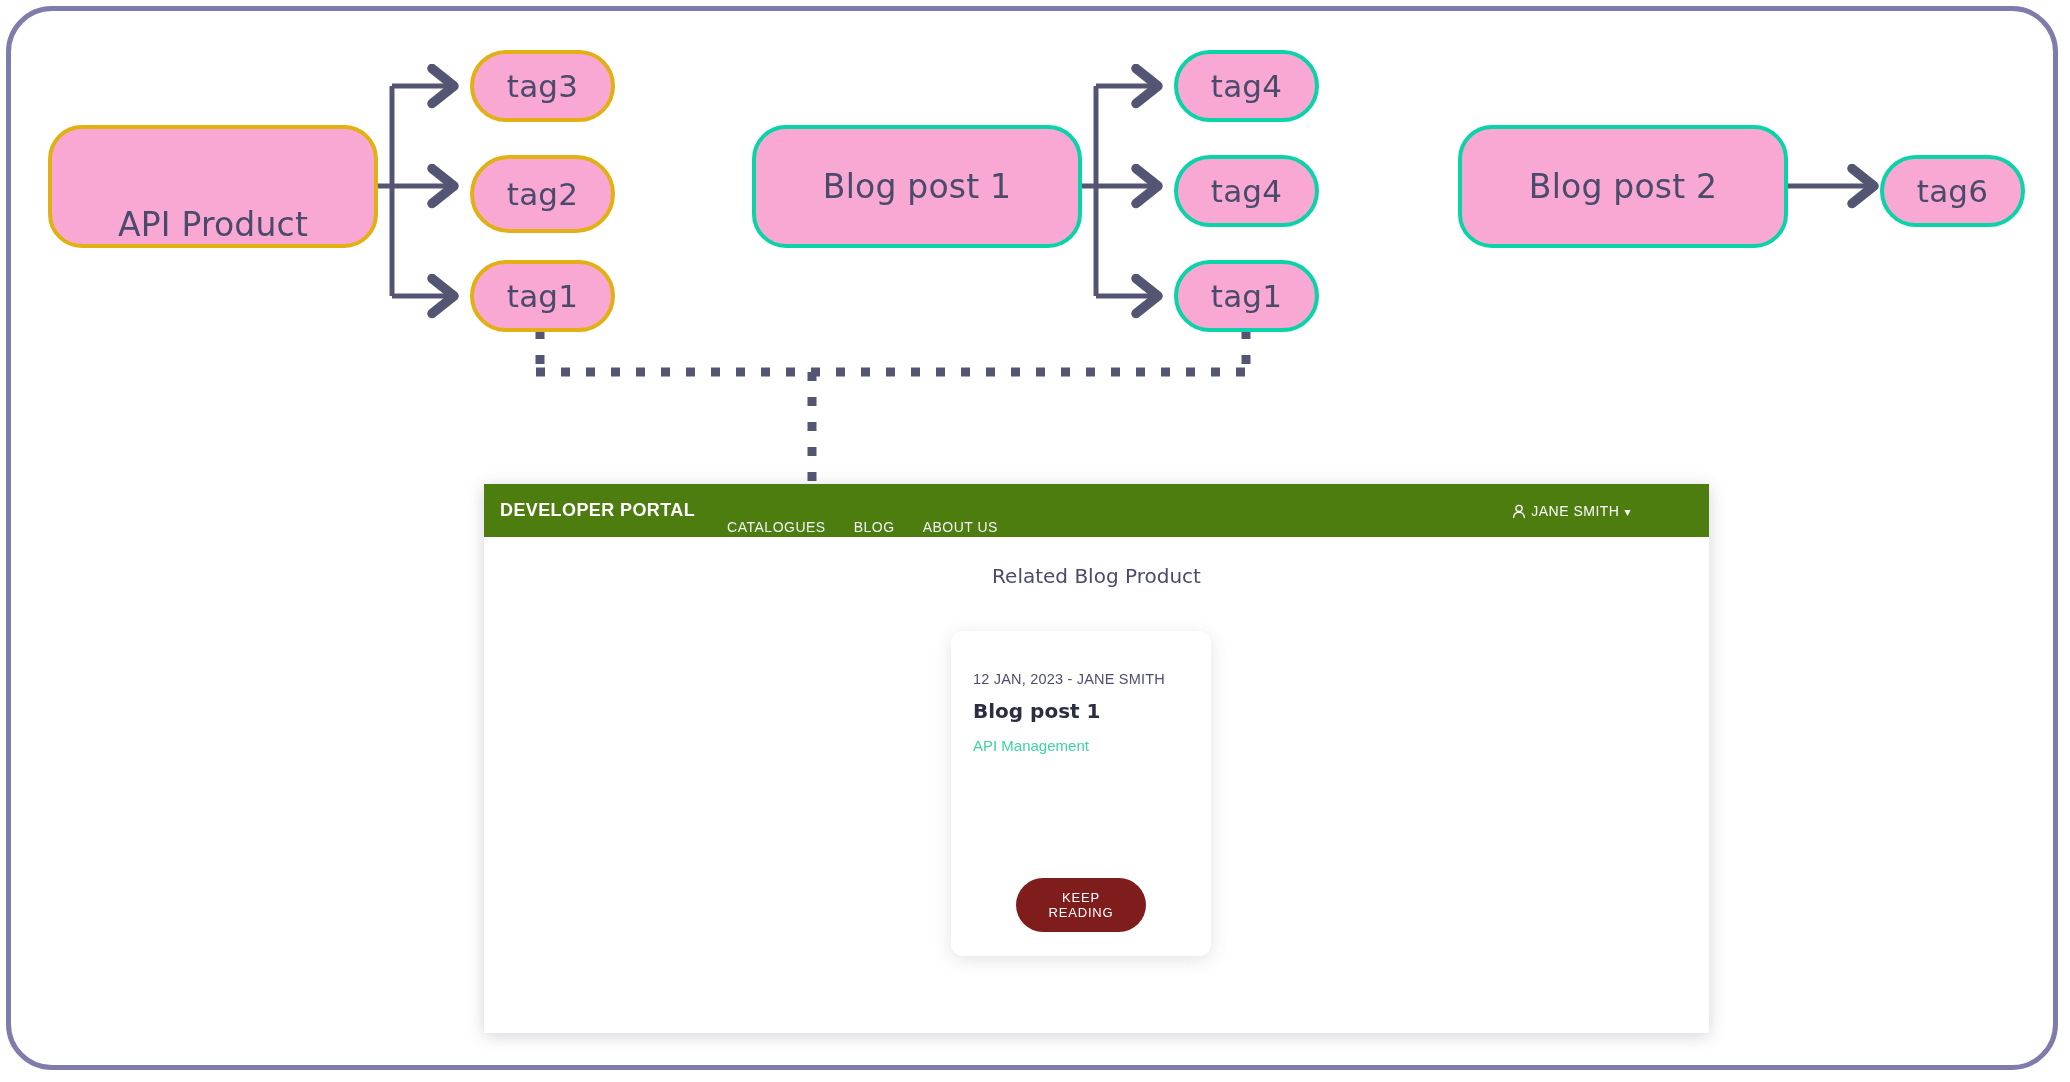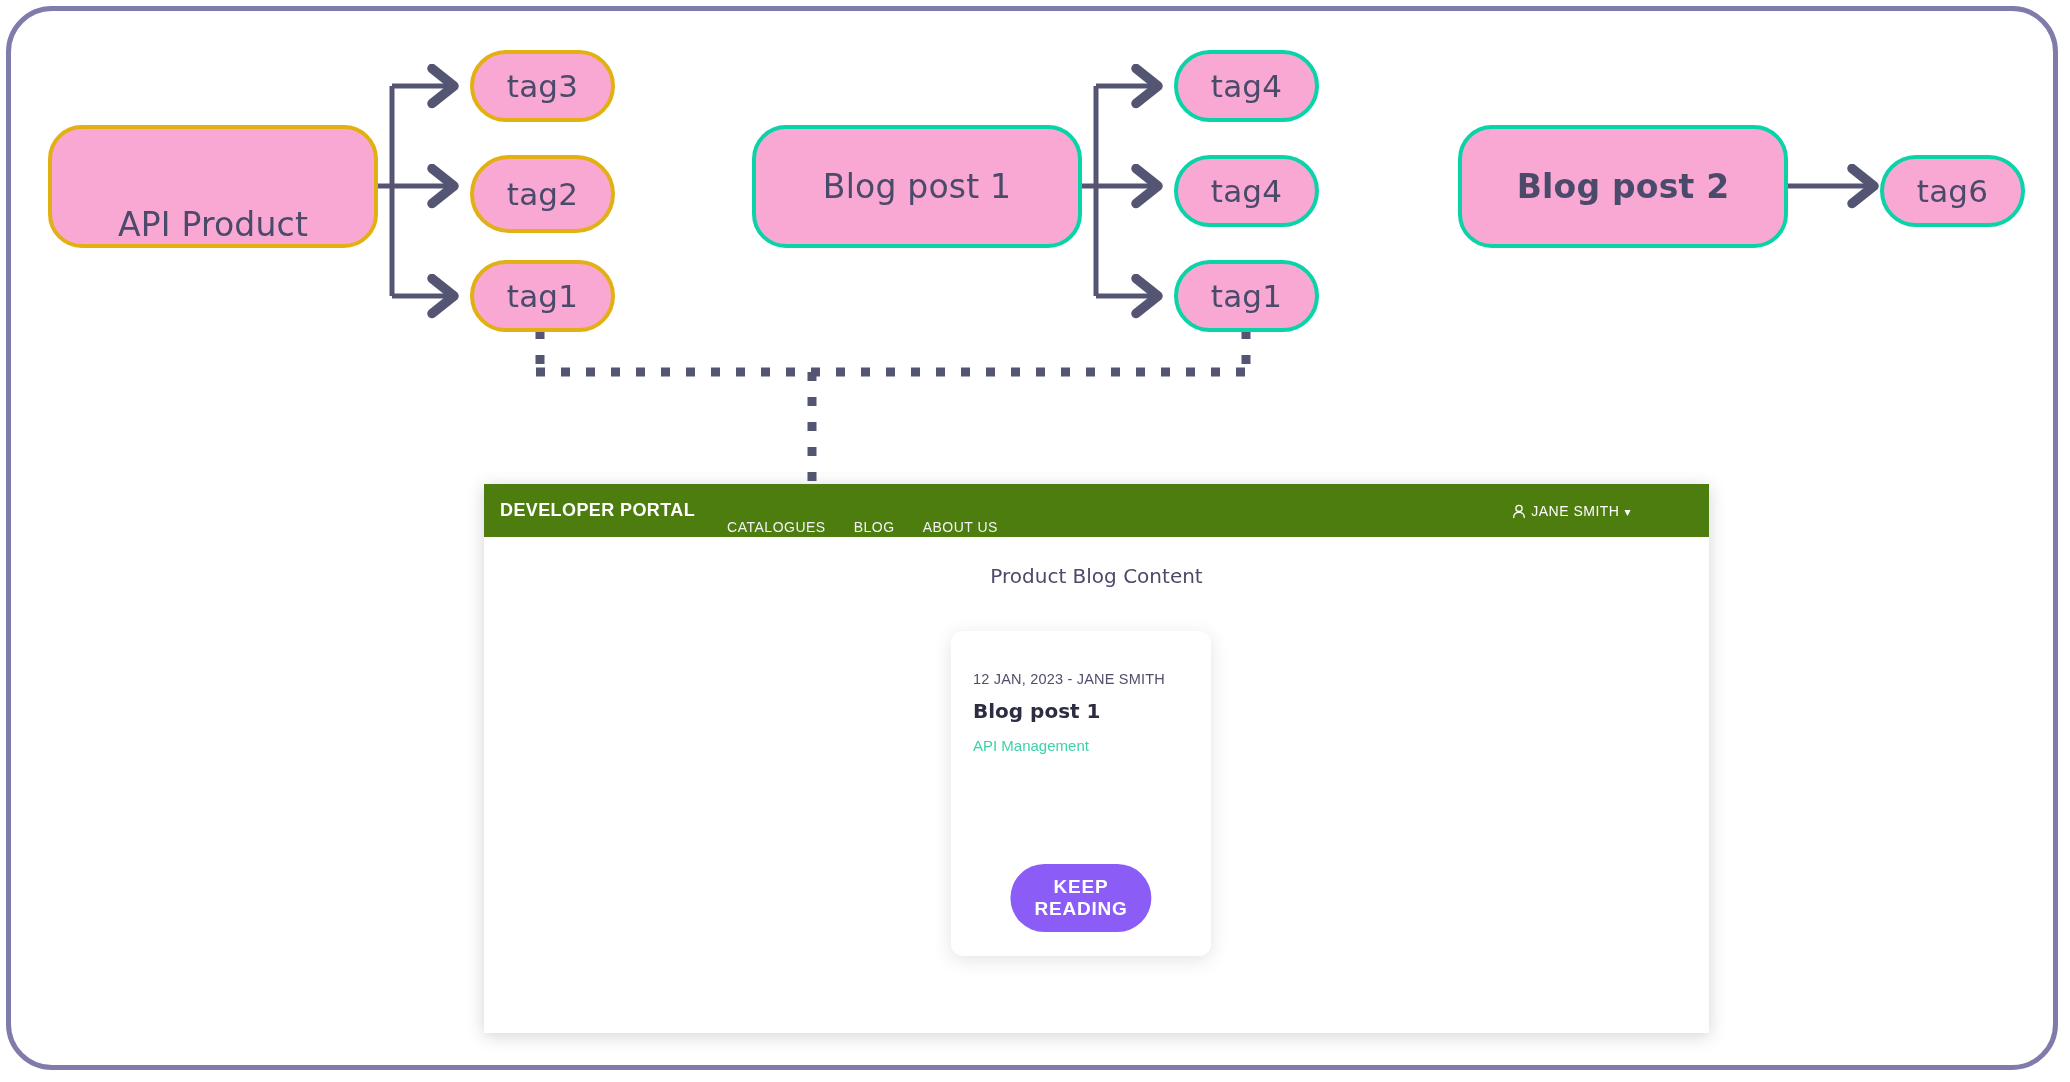--- a/index.html
+++ b/index.html
@@ -157,27 +157,27 @@
     top: 106px;
     color: #3ed2a7;
     font-size: 15px;
     cursor: pointer;
   }
   #card-button {
     position: absolute;
     left: 50%;
     transform: translateX(-50%);
     bottom: 24px;
-    background: #8b5cf6;
+    background: #7f1d1d;
     color: #ffffff;
     border: none;
     border-radius: 999px;
     padding: 12px 24px;
-    font-size: 19px;
-    font-weight: bold;
+    font-size: 13px;
+    font-weight: normal;
     letter-spacing: 0.8px;
     font-family: "Liberation Sans", sans-serif;
     cursor: pointer;
   }
 </style>
 </head>
 <body>
 
 <div id="stage">
 
@@ -242,21 +242,21 @@
   <div class="node tag border-teal" style="left:1174px; top:50px; width:145px; height:72px;">
     <span>tag4</span>
   </div>
   <div class="node tag border-teal" style="left:1174px; top:155px; width:145px; height:72px;">
     <span>tag4</span>
   </div>
   <div class="node tag border-teal" style="left:1174px; top:260px; width:145px; height:72px;">
     <span>tag1</span>
   </div>
 
-  <div class="node big border-teal" style="left:1458px; top:125px; width:330px; height:123px;font-weight:bold;">
+  <div class="node big border-teal" style="left:1458px; top:125px; width:330px; height:123px;">
     <span>Blog post 2</span>
   </div>
   <div class="node tag border-teal" style="left:1880px; top:155px; width:145px; height:72px;">
     <span>tag6</span>
   </div>
 
   <div id="portal">
 
     <div id="portal-header">
       <div id="portal-brand">DEVELOPER PORTAL</div>
@@ -271,21 +271,21 @@
         <svg width="14" height="15" viewBox="0 0 14 15">
           <circle cx="7" cy="4.4" r="3.1" fill="none" stroke="#ffffff" stroke-width="1.3"></circle>
           <path d="M1.7,13.6 C1.7,9.9 4.1,8.4 7,8.4 C9.9,8.4 12.3,9.9 12.3,13.6" fill="none" stroke="#ffffff" stroke-width="1.3" stroke-linecap="round"></path>
         </svg>
         <span>JANE SMITH</span>
         <span style="font-size:12px;">▾</span>
       </div>
     </div>
 
     <div id="portal-body">
-      <div id="related-title">Product Blog Content</div>
+      <div id="related-title">Related Blog Product</div>
 
       <div id="blog-card">
         <div id="card-meta">12 JAN, 2023 - JANE SMITH</div>
         <div id="card-title">Blog post 1</div>
         <div id="card-tag">API Management</div>
         <button id="card-button">KEEP READING</button>
       </div>
     </div>
 
   </div>

